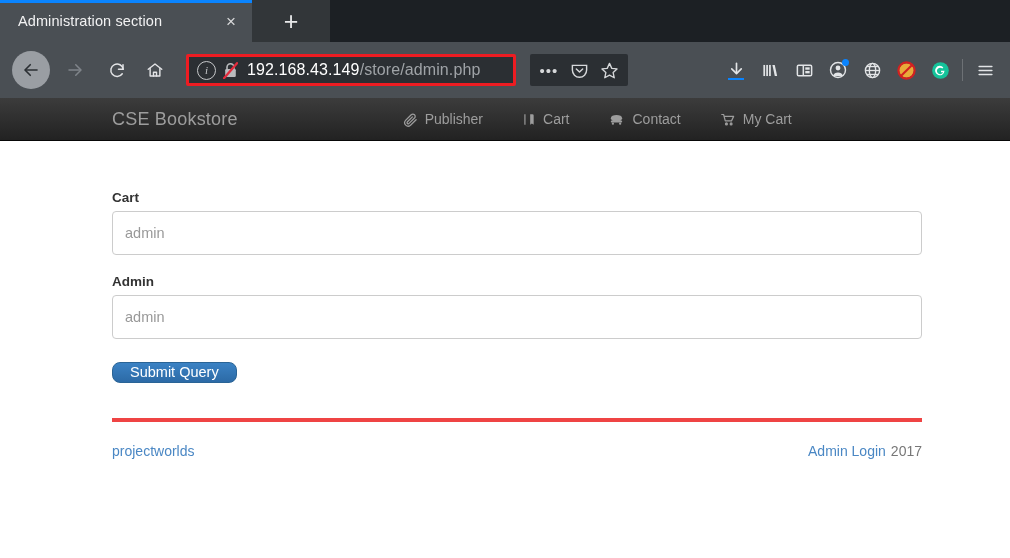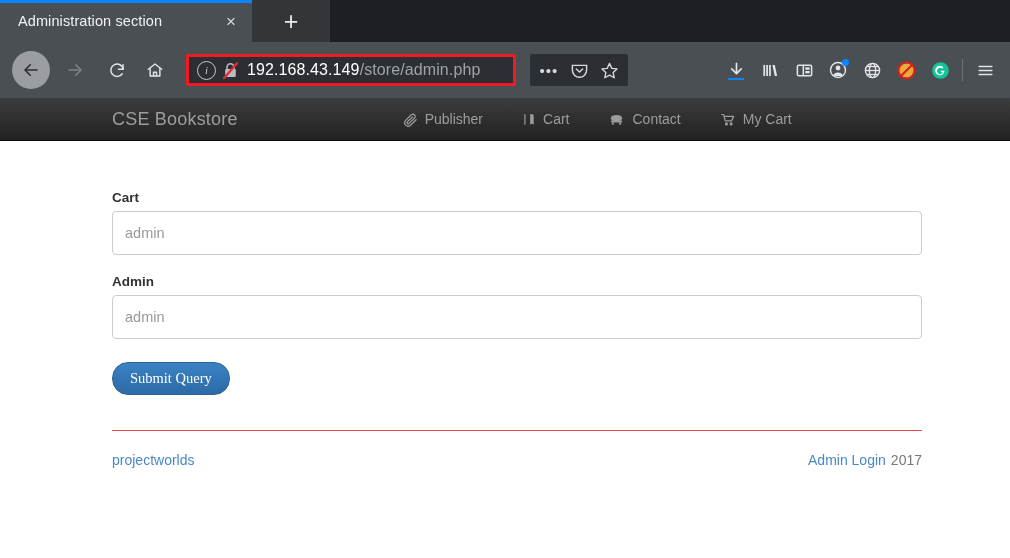--- a/index.html
+++ b/index.html
@@ -275,33 +275,33 @@
     font-family: "Liberation Sans", sans-serif;
     background: #ffffff;
     outline: none;
   }
   .form-input::placeholder { color: #999999; opacity: 1; }
   .form-group { margin-bottom: 19px; }
   .submit-btn {
     margin-top: 4px;
     background: linear-gradient(to bottom, #3b82c4 0%, #2c6aa6 100%);
     border: 1px solid #2a6496;
-    border-radius: 16px;
+    border-radius: 8px;
     color: #ffffff;
     font-size: 14.5px;
-    font-family: Liberation Serif, serif;
-    padding: 8px 17px;
+    font-family: Liberation Sans, sans-serif;
+    padding: 2px 17px;
     cursor: pointer;
     line-height: 1;
   }
   .footer {
     width: 810px;
     margin-left: 112px;
     margin-top: 35px;
-    border-top: 1px solid #ef4444;
+    border-top: 4px solid #ef4444;
     padding-top: 21px;
     display: flex;
     align-items: baseline;
     justify-content: space-between;
     font-size: 14px;
   }
   .flink {
     color: #4a87c4;
     text-decoration: none;
     cursor: pointer;

